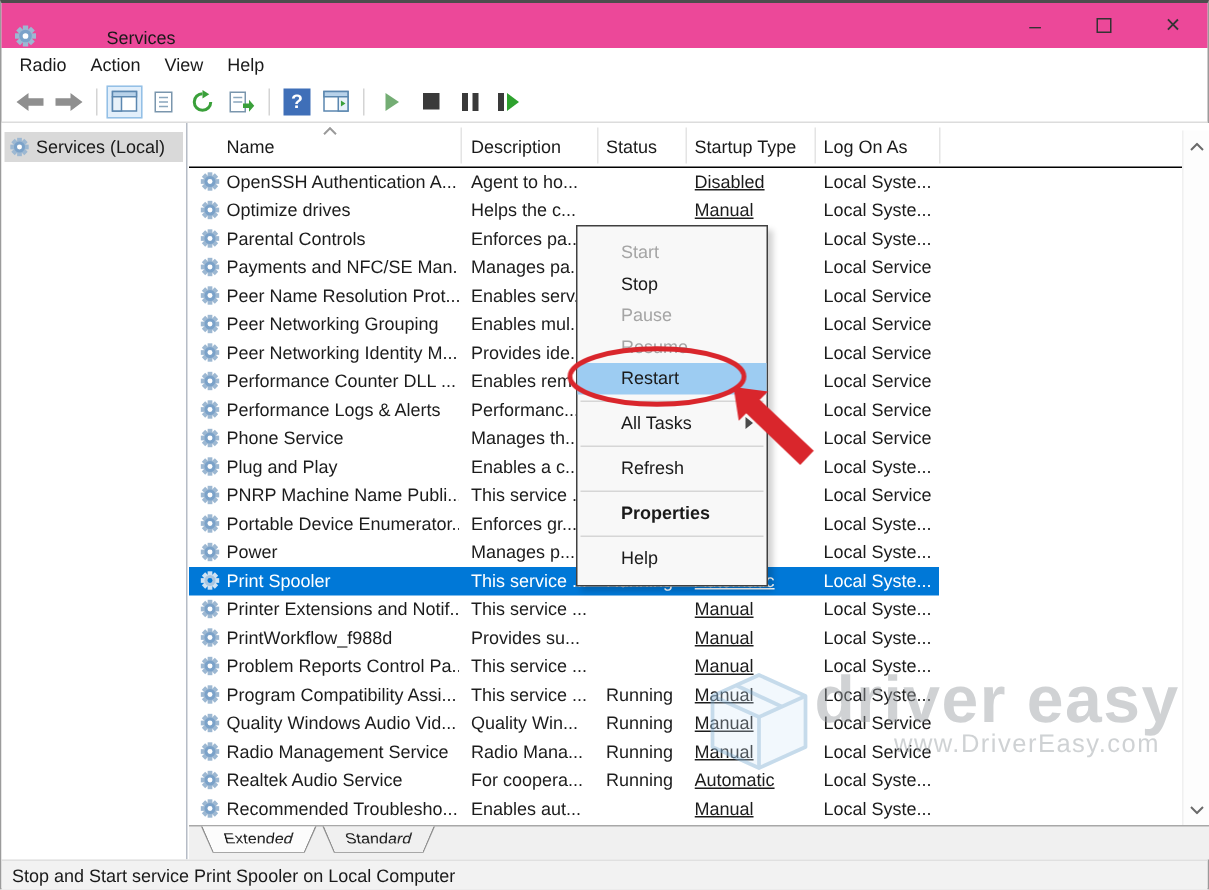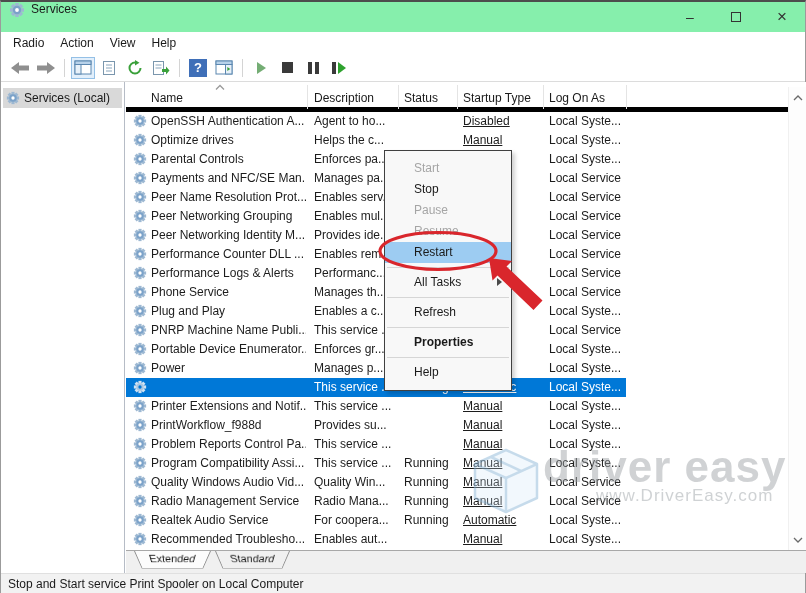--- a/index.html
+++ b/index.html
@@ -3,21 +3,21 @@
 <meta charset="utf-8">
 <style>
   * { margin:0; padding:0; box-sizing:border-box; }
   html,body { background:#ffffff; }
   body { font-family:"Liberation Sans","DejaVu Sans",sans-serif; width:806px; height:593px; position:relative; overflow:hidden; }
 
   .window { position:absolute; left:0; top:0; width:806px; height:593px; background:#fff;
             border:1px solid #9b9b9b; border-top:2px solid #4d4d4d; }
 
   
-  .titlebar { position:absolute; left:0; top:0; width:100%; height:30px; background:#86efac; display:flex; align-items:flex-start; }
+  .titlebar { position:absolute; left:0; top:0; width:100%; height:30px; background:#ec4899; display:flex; align-items:flex-end;gap:40px; }
   .title-icon { width:16px; height:16px; margin:0 6px 0 8px; }
   .title-text { font-size:12px; color:#1a1a1a; }
   .win-controls { position:absolute; right:0; top:0; height:30px; display:flex; }
   .win-btn { width:46px; height:30px; display:flex; align-items:center; justify-content:center; color:#333; font-size:14px; }
   .maxi-box { width:10px; height:10px; border:1px solid #333; display:inline-block; }
   .close-x { font-size:17px; }
 
   
   .menubar { position:absolute; left:0; top:30px; width:100%; height:22px; display:flex; align-items:center; padding-left:4px; }
   .menu-item { font-size:12px; color:#1a1a1a; padding:3px 8px; }
@@ -35,21 +35,21 @@
   .restart-grp i { width:4px; height:12px; background:#3a3a3a; }
   .restart-grp b { width:0; height:0; border-left:8px solid #2ea22e; border-top:6px solid transparent; border-bottom:6px solid transparent; }
   .help-sq { width:18px; height:18px; background:#3f6fb8; color:#fff; font-weight:bold; font-size:13px; display:flex; align-items:center; justify-content:center; }
 
   
   .leftpane { position:absolute; left:0; top:80px; width:124px; height:491px; background:#fff; border-right:1px solid #b6bcc6; }
   .root-item { margin:6px 2px 0 2px; height:20px; background:#d9d9d9; display:flex; align-items:center; padding-left:3px; }
   .root-item span.lbl { font-size:12px; color:#1a1a1a; margin-left:4px; }
 
   .rightpane { position:absolute; left:125px; top:80px; width:681px; height:468px; background:#fff; overflow:hidden; }
-  .listheader { position:absolute; left:0; top:0; width:100%; height:30px; background:#fff; border-bottom:5px solid #000000; }
+  .listheader { position:absolute; left:0; top:0; width:100%; height:30px; background:#fff; border-bottom:1px solid #000000; }
   .hcell { position:absolute; top:9px; font-size:12px; color:#1a1a1a; }
   .hline { position:absolute; top:3px; height:24px; width:1px; background:#e4e4e4; }
   .sortchev { position:absolute; left:88px; top:2px; }
 
   .rows { position:absolute; left:0; top:30px; width:100%; }
   .srow { position:relative; height:19px; line-height:19px; font-size:12px; color:#1c1c1c; white-space:nowrap; }
   .srow .c { position:absolute; top:0; overflow:hidden; }
   .srow .c-ico { left:7px; top:2px; }
   .srow .c-name { left:25px; width:155px; }
   .srow .c-desc { left:188px; width:88px; }
@@ -507,20 +507,21 @@
     <rect x="6.2" y="1" width="3.6" height="14"></rect>
                 <rect x="1" y="6.2" width="14" height="3.6"></rect>
     <g transform="rotate(45 8 8)">
                   <rect x="6.2" y="1" width="3.6" height="14"></rect>
                   <rect x="1" y="6.2" width="14" height="3.6"></rect>
                 </g>
   </g>
               <circle cx="8" cy="8" r="4.2" fill="#aac6e0"></circle>
               <circle cx="8" cy="8" r="1.9" fill="#0078d7"></circle>
             </svg></span>
+          <span class="c c-name">Print Spooler</span>
           <span class="c c-desc">This service ...</span>
           <span class="c c-status">Running</span>
           <span class="c c-startup">Automatic</span>
           <span class="c c-logon">Local Syste...</span>
         </div>
         <div class="srow">
           <span class="c c-ico"><svg width="14" height="14" viewBox="0 0 16 16">
   <g fill="#9db8d2">
     <rect x="6.2" y="1" width="3.6" height="14"></rect>
                 <rect x="1" y="6.2" width="14" height="3.6"></rect>

